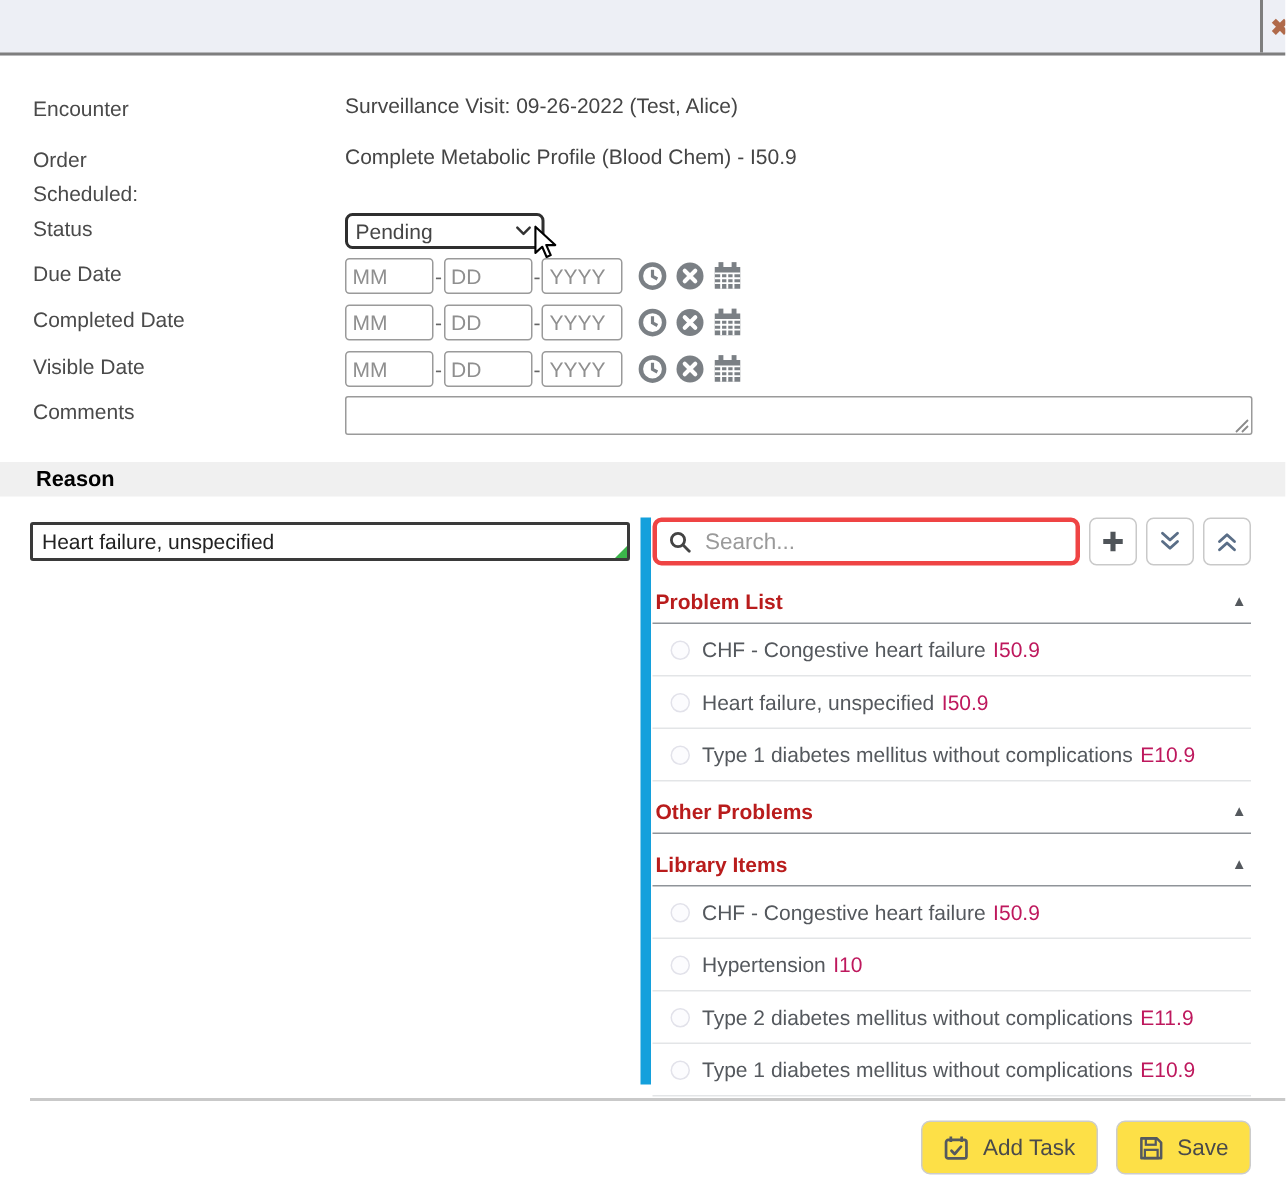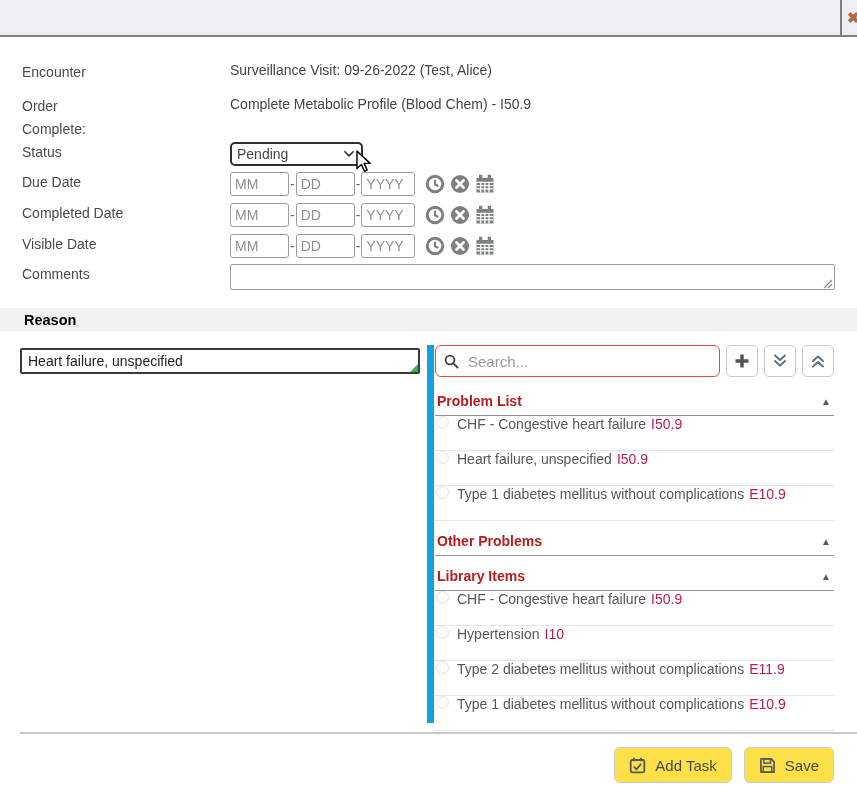--- a/index.html
+++ b/index.html
@@ -79,21 +79,21 @@
   .green-corner {
     position:absolute; right:2px; bottom:2px; width:0; height:0;
     border-right:8px solid #3bb54a; border-top:8px solid transparent; pointer-events:none;
   }
 
   .blue-bar { position:absolute; left:427px; top:345px; width:7px; height:378px; background:#14a0dc; }
 
   .right-panel { position:absolute; left:435px; right:23px; top:345px; }
   .search-row { display:flex; gap:6px; height:32px; margin-bottom:4px; }
   .search-box {
-    flex:1; border:1px solid #ef4444; border-radius:6px; display:flex; align-items:center;
+    flex:1; border:3px solid #ef4444; border-radius:6px; display:flex; align-items:center;
     padding:0 8px; background:#fff;
   }
   .search-box svg { width:15px; height:15px; color:#444; flex:0 0 15px; }
   .search-box input {
     border:none; outline:none; flex:1; margin-left:7px; font-size:15px;
     font-family:"Liberation Sans",sans-serif; color:#444;
   }
   .search-box input::placeholder { color:#9a9a9a; opacity:1; }
   .sq-btn {
     width:32px; height:32px; border:1px solid #c9c9c9; border-radius:5px; background:#fff;
@@ -103,22 +103,22 @@
   .sq-btn.plus { color:#4f5459; }
   .sq-btn.chev2 { color:#5a6e87; }
 
   .group-header {
     display:flex; align-items:center; justify-content:space-between;
     padding:12px 3px 6px 2px; border-bottom:1px solid #8f9499; cursor:pointer;
   }
   .group-header .g-title { font-weight:bold; color:#b91c1c; font-size:14px; }
   .group-header .tri { font-size:10px; color:#55595e; }
   .g-item {
-    height:35px; display:flex; border-bottom:1px solid #e3e5e7;
-    padding-left:1px; cursor:pointer;
+    height:35px; display:flex; align-items:center; border-bottom:1px solid #e3e5e7;
+    padding-left:12px; cursor:pointer;
   }
   .g-item .radio {
     width:13px; height:13px; border-radius:50%; border:1px solid #e2e2ea;
     background:#fcfcfe; margin-right:8px; flex:0 0 13px;
   }
   .g-item .t { color:#54585d; }
   .g-item .c { color:#be185d; margin-left:5px; }
 
   
   .footer-divider { position:absolute; left:20px; right:0; top:732px; border-top:2px solid #c9c9c9; }
@@ -193,21 +193,21 @@
   <div class="label">Encounter</div>
   <div class="value">Surveillance Visit: 09-26-2022 (Test, Alice)</div>
 </div>
 
 <div class="row r-order">
   <div class="label">Order</div>
   <div class="value">Complete Metabolic Profile (Blood Chem) - I50.9</div>
 </div>
 
 <div class="row r-scheduled">
-  <div class="label">Complete:</div>
+  <div class="label">Scheduled:</div>
 </div>
 
 <div class="row r-status">
   <div class="label">Status</div>
   <div class="value">
     <div class="select-box">
       <span>Pending</span>
       <svg class="chev">
           <use href="#i-chevdown"></use>
         </svg>

